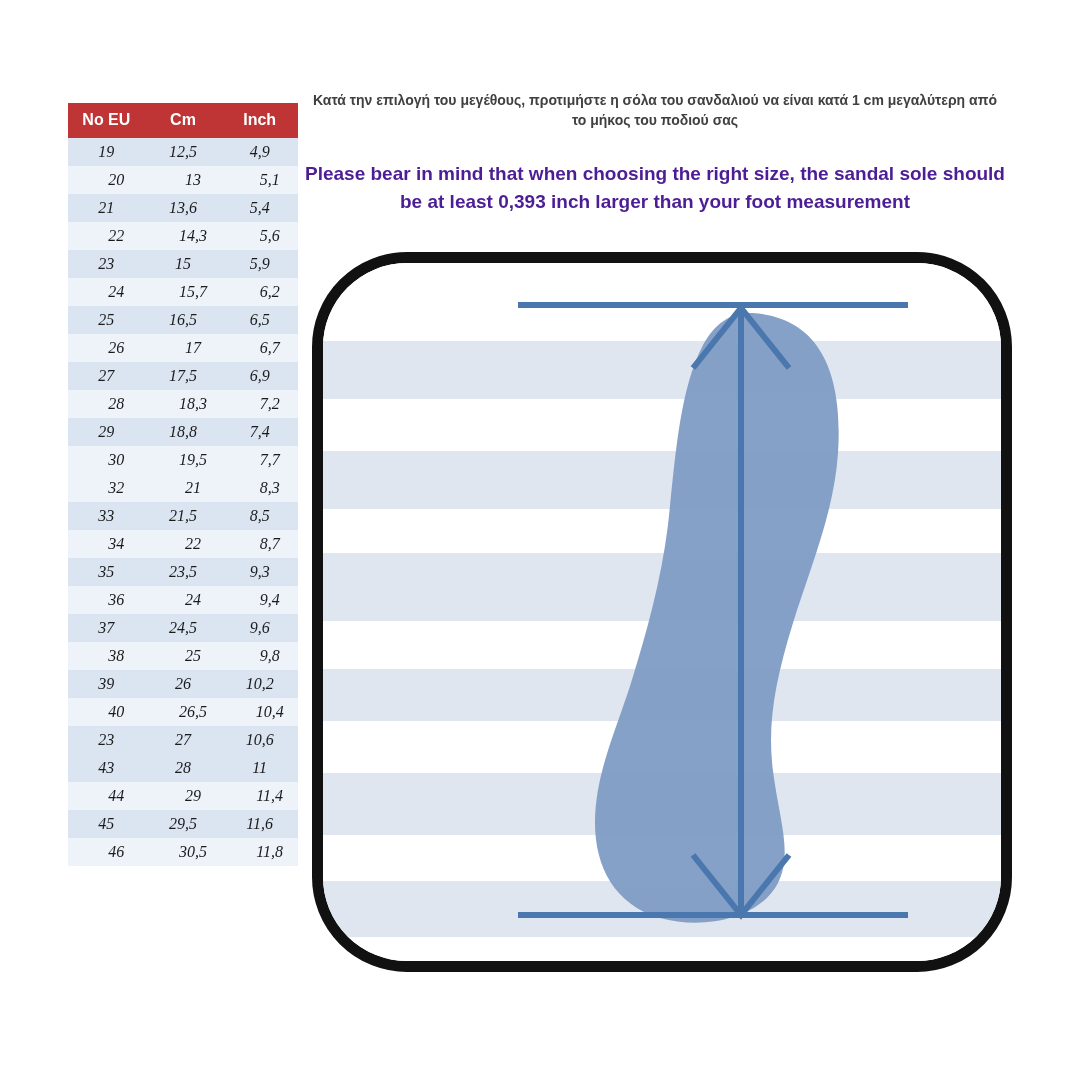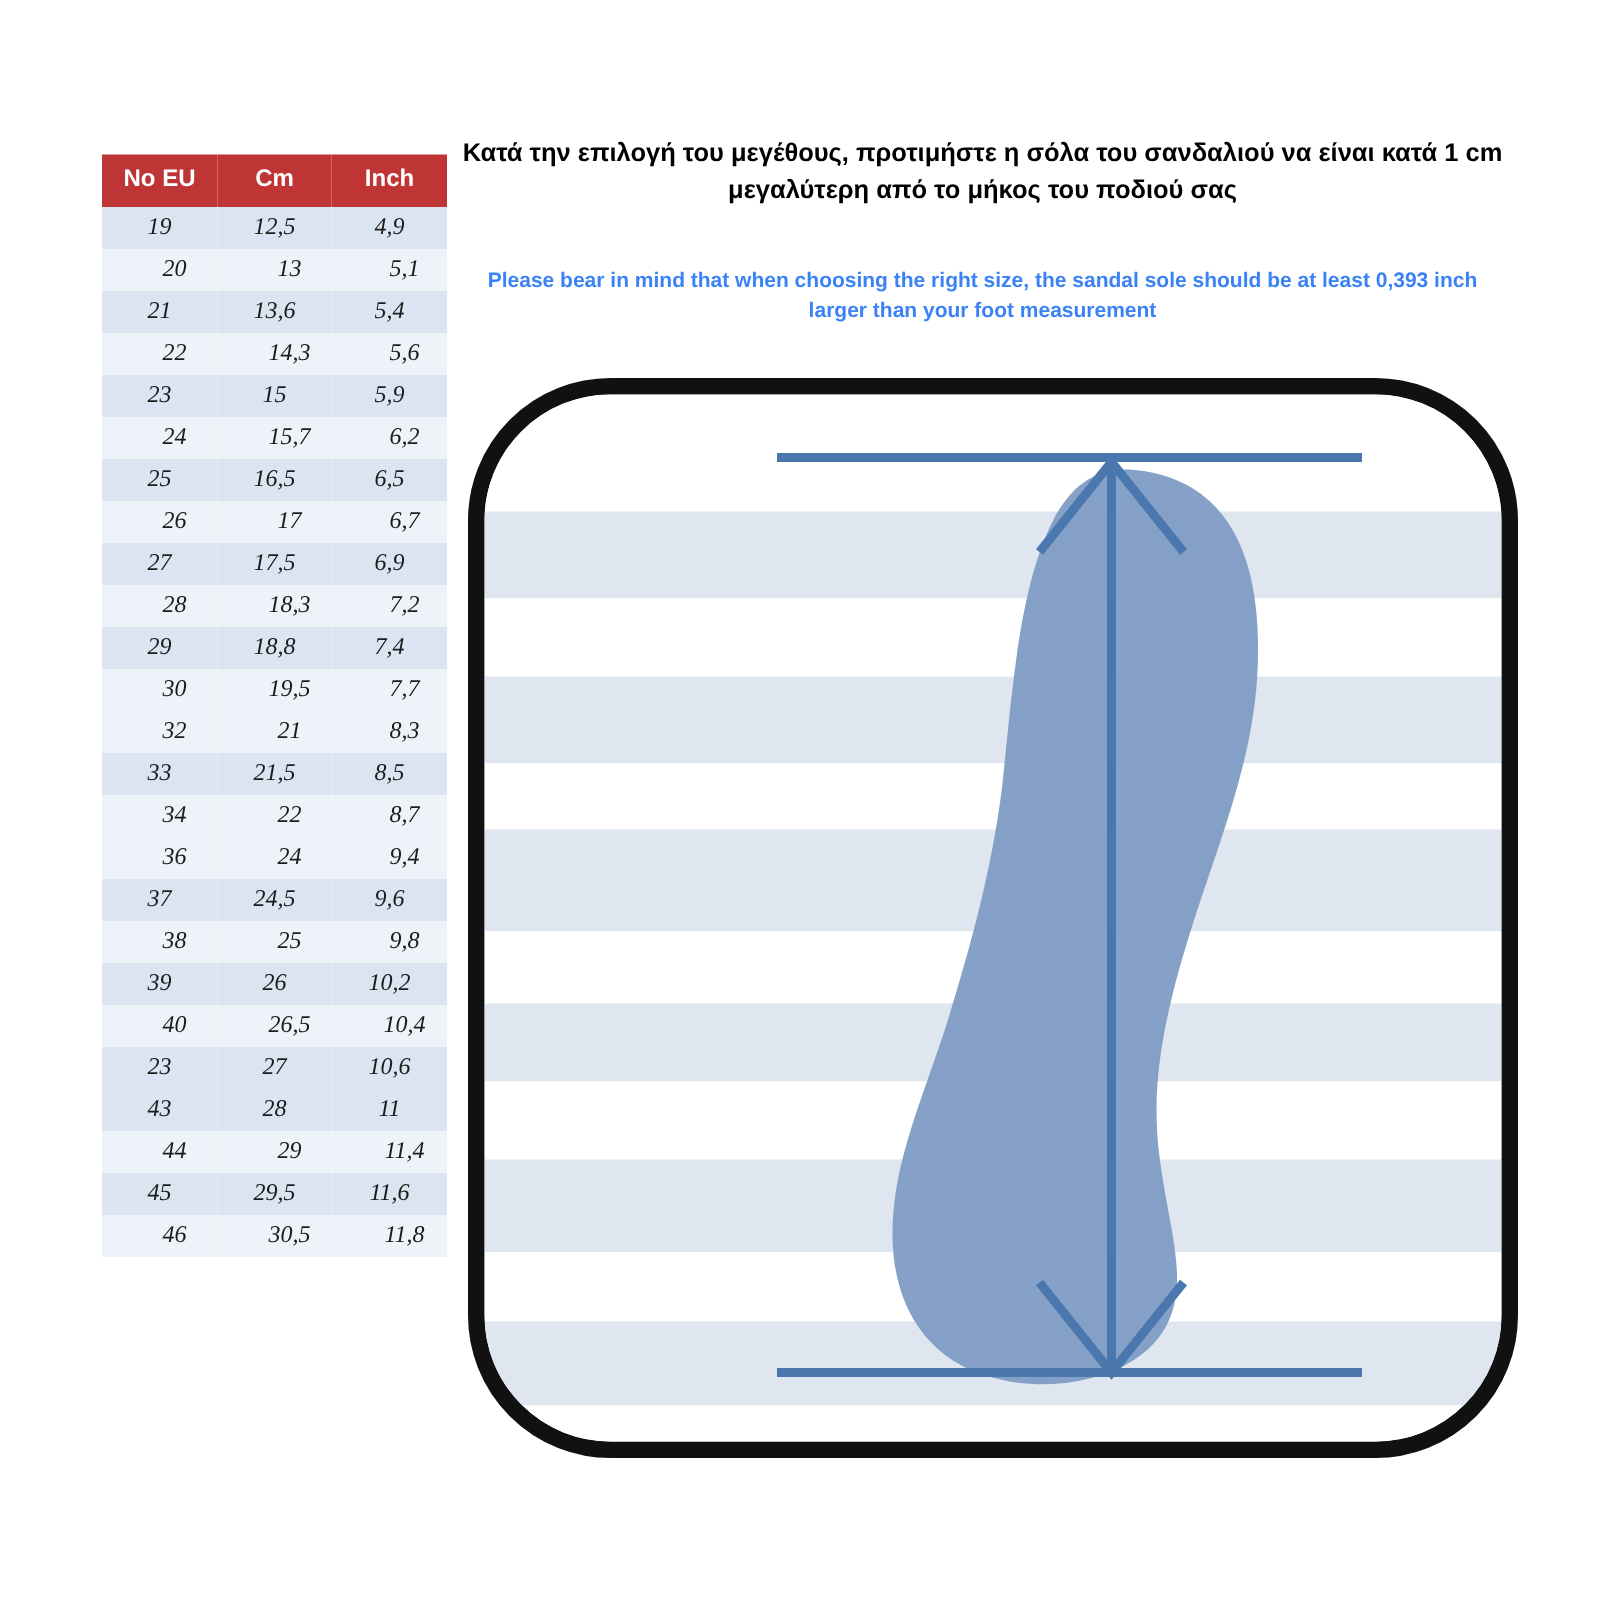--- a/index.html
+++ b/index.html
@@ -53,29 +53,29 @@
   .notice {
     position: absolute;
     text-align: center;
     font-weight: bold;
     line-height: 1.45;
   }
   #notice-gr {
     left: 305px;
     top: 90px;
     width: 700px;
-    font-size: 17px;
-    color: #000000;
+    font-size: 14px;
+    color: #404040;
   }
   #notice-en {
     left: 305px;
-    top: 176px;
-    width: 700px;
-    font-size: 14px;
-    color: #3b82f6;
+    top: 160px;
+    width: 700px;
+    font-size: 19px;
+    color: #4c1d95;
   }
 
   
   #illustration {
     position: absolute;
     left: 312px;
     top: 252px;
     width: 700px;
     height: 720px;
   }
@@ -190,20 +190,25 @@
       </tr>
       <tr class="odd">
         <td>33</td>
         <td>21,5</td>
         <td>8,5</td>
       </tr>
       <tr class="even">
         <td>34</td>
         <td>22</td>
         <td>8,7</td>
+      </tr>
+      <tr class="odd">
+        <td>35</td>
+        <td>23,5</td>
+        <td>9,3</td>
       </tr>
       <tr class="even">
         <td>36</td>
         <td>24</td>
         <td>9,4</td>
       </tr>
       <tr class="odd">
         <td>37</td>
         <td>24,5</td>
         <td>9,6</td>

